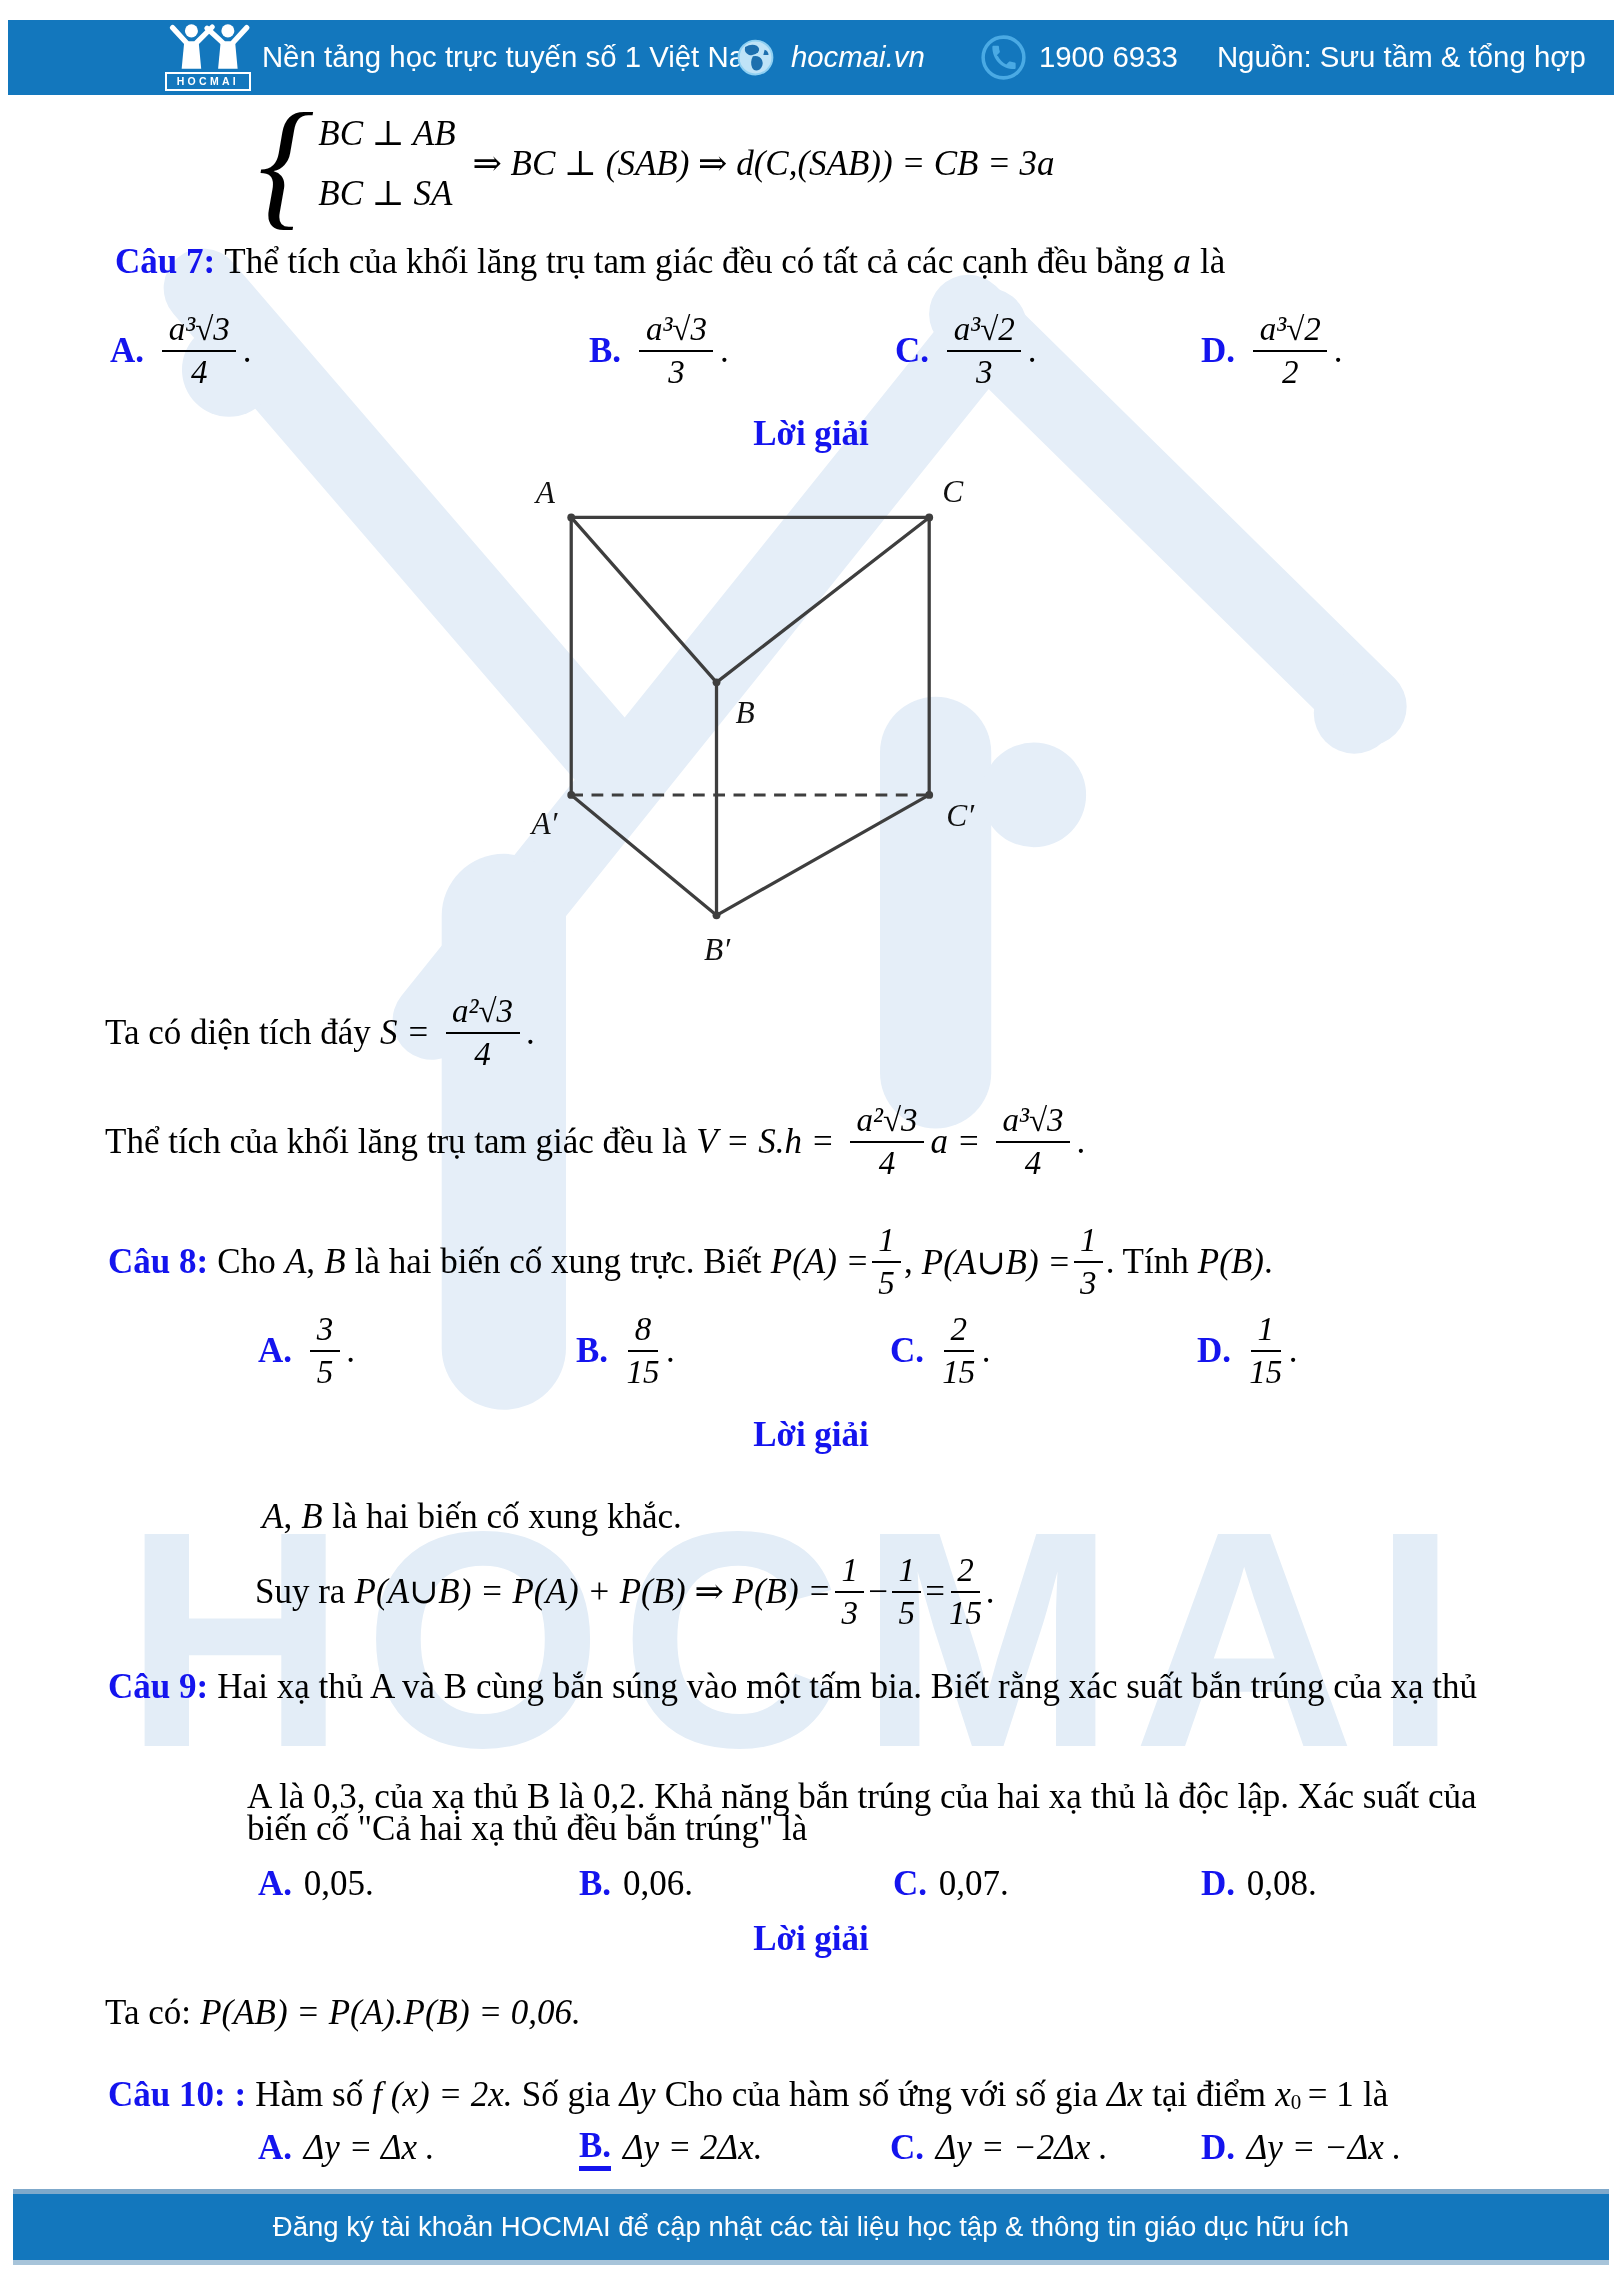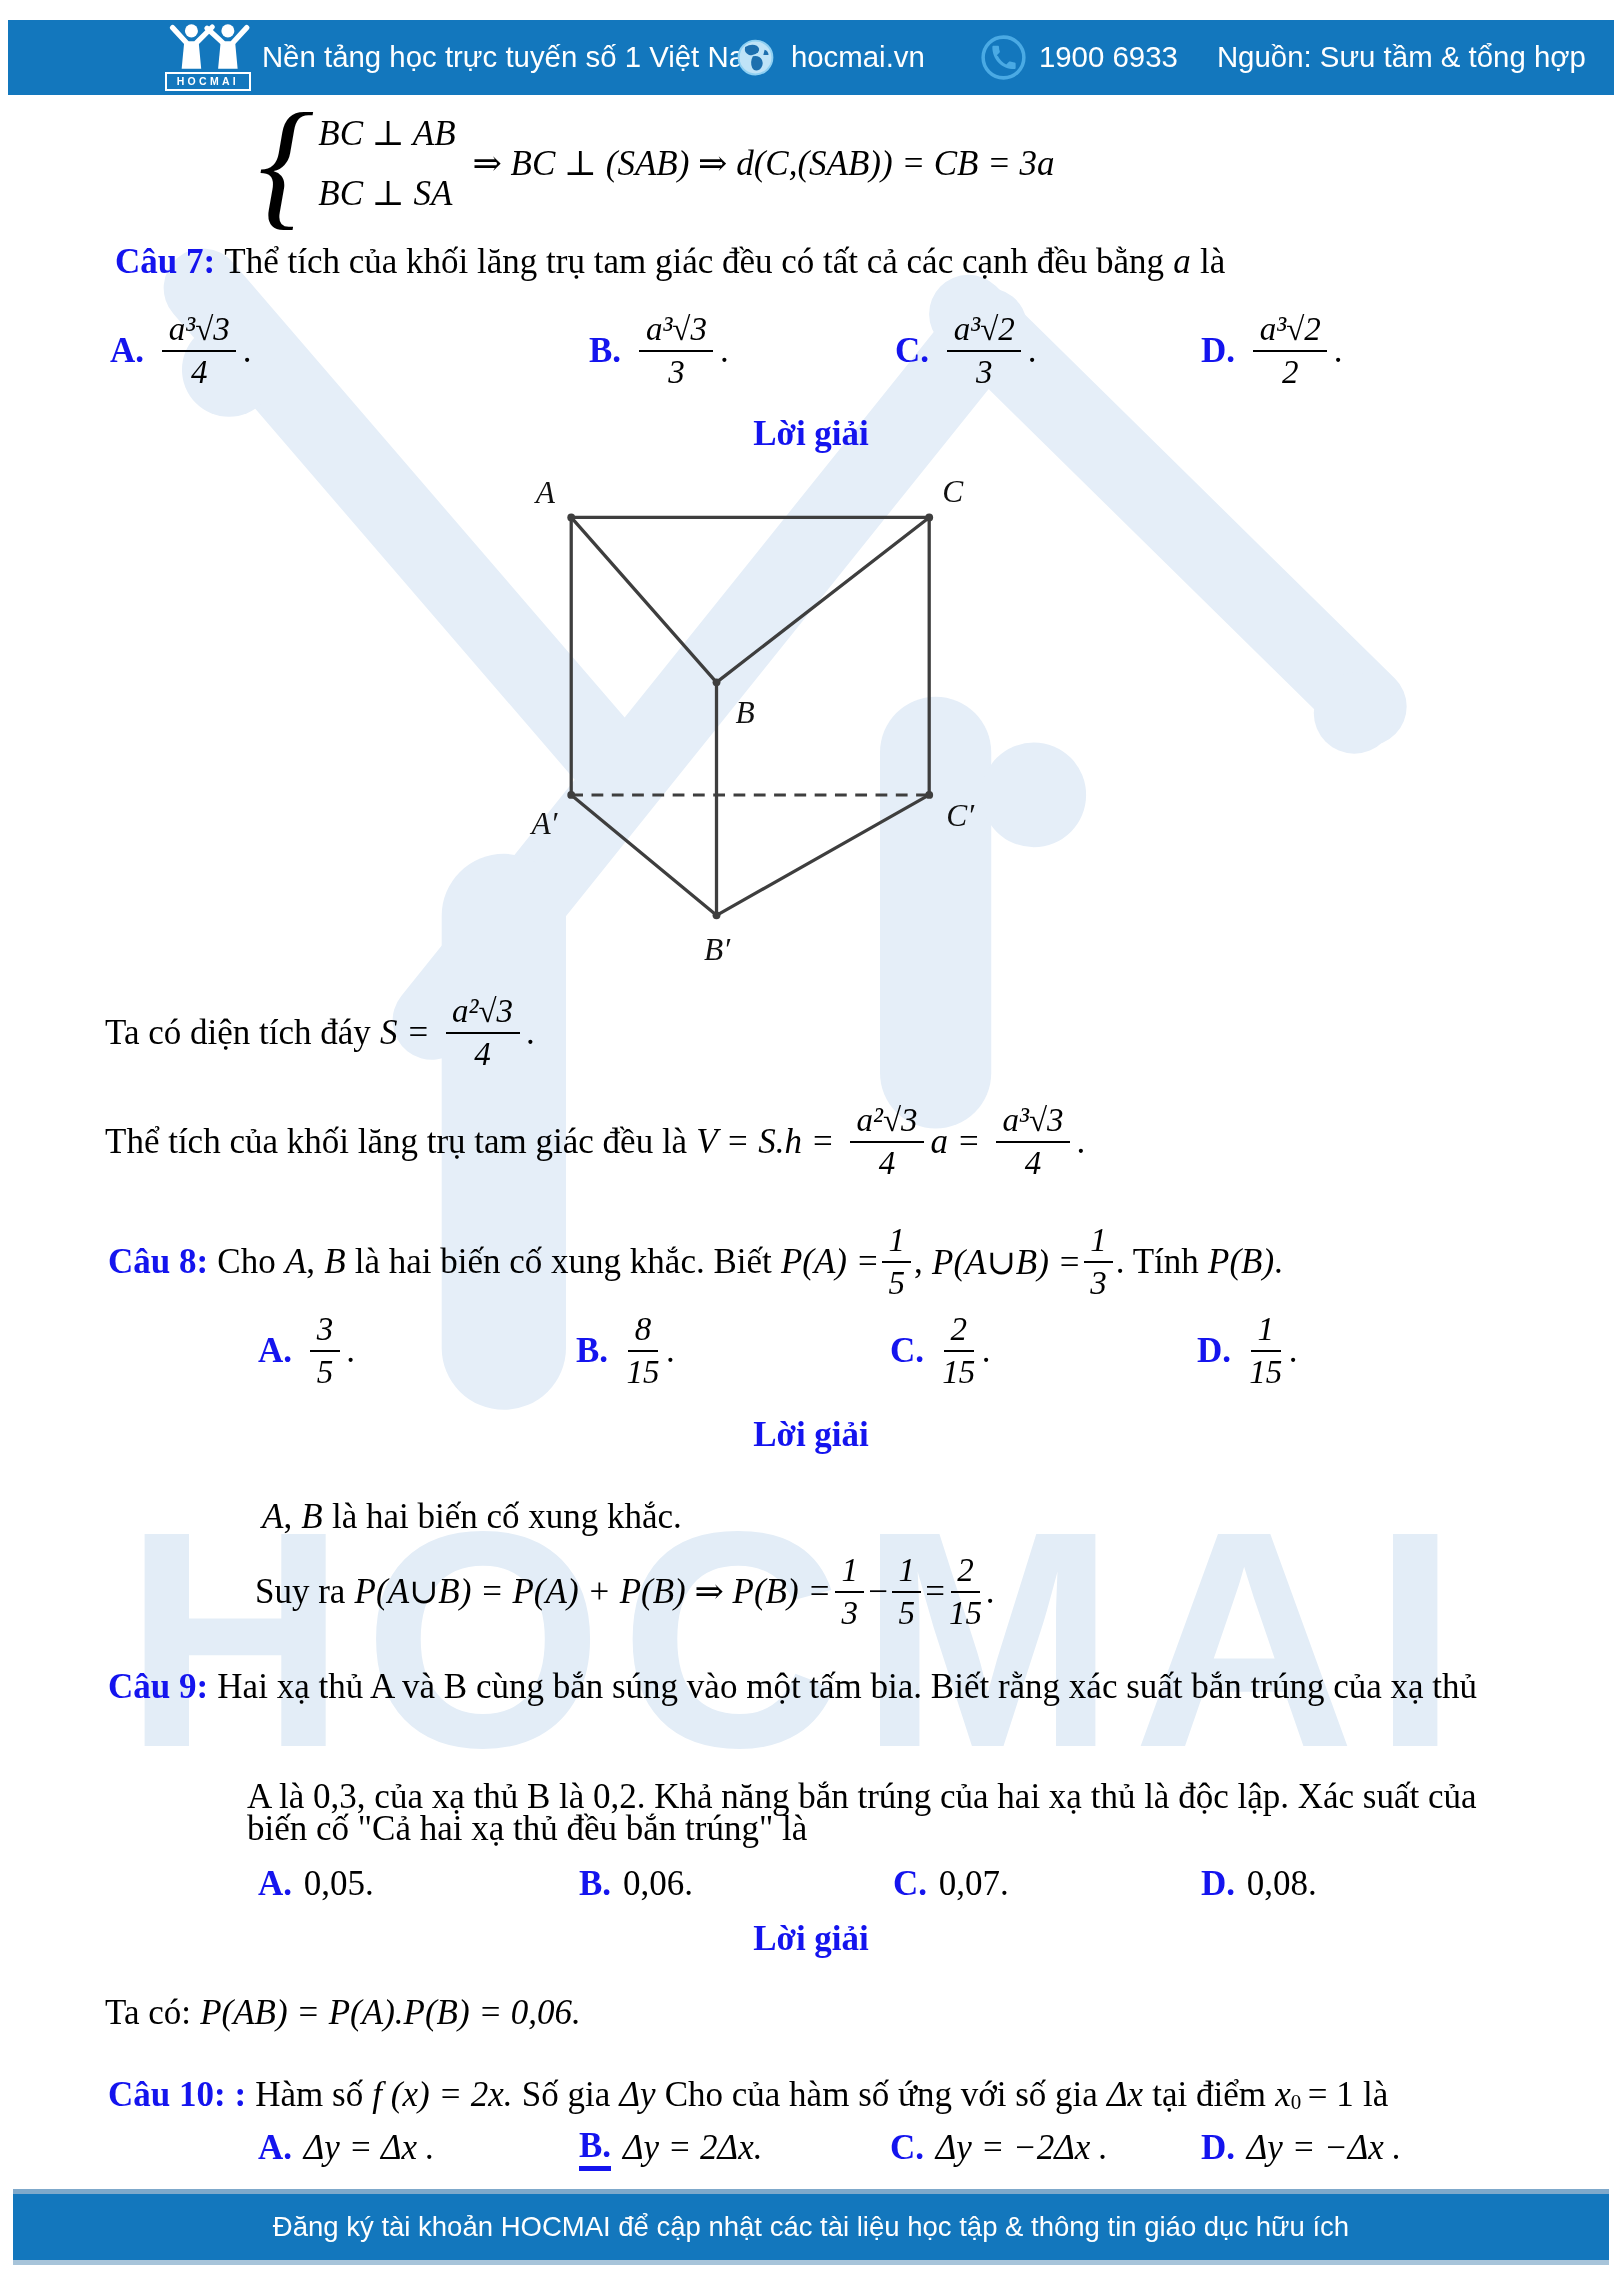--- a/index.html
+++ b/index.html
@@ -85,21 +85,21 @@
   </svg>
   <div class="brandbox">HOCMAI</div>
   <div class="t" style="left:254px;">Nền tảng học trực tuyến số 1 Việt Nam</div>
   <svg class="abs" style="left:728px;top:18.3px;" width="39" height="39" viewBox="0 0 60 60">
     <circle cx="30" cy="30" r="26" fill="#bfe3f7"></circle>
     <path d="M14 14 q10 -6 18 -2 q6 4 2 10 q-6 6 -14 4 q-8 -3 -6 -12 Z" fill="#1d6fae"></path>
     <path d="M26 28 q10 -2 14 6 q3 8 -3 14 q-8 5 -12 -2 q-4 -9 1 -18 Z" fill="#1d6fae"></path>
     <path d="M44 18 q6 2 6 8 l-8 0 Z" fill="#1d6fae"></path>
     <circle cx="30" cy="30" r="26" fill="none" stroke="#8fd0f2" stroke-width="3"></circle>
   </svg>
-  <div class="t" style="left:783px;">hocmai.vn</div>
+  <div class="t" style="left:783px;font-style:italic;">hocmai.vn</div>
   <svg class="abs" style="left:972px;top:14.4px;" width="47" height="47" viewBox="0 0 24 24">
     <circle cx="12" cy="12" r="10.4" fill="none" stroke="#4aaae4" stroke-width="1.8"></circle>
     <path fill="#4aaae4" d="M9.2 11.4c.9 1.8 2.4 3.3 4.2 4.2l1.4-1.4c.2-.2.4-.2.6-.1.7.2 1.4.4 2.2.4.3 0 .6.3.6.6v2.2c0 .3-.3.6-.6.6-6.5 0-11.3-4.8-11.3-11.3 0-.3.3-.6.6-.6h2.2c.3 0 .6.3.6.6 0 .8.1 1.5.4 2.2.1.2 0 .4-.1.6l-1.4 1.4z"></path>
   </svg>
   <div class="t" style="left:1031px;">1900 6933</div>
   <div class="t" style="left:1209px;">Nguồn: Sưu tầm &amp; tổng hợp</div>
 </div>
 
 <div class="mline it" style="left:258px;top:108px;height:111px;">
   <span class="brace">{</span>
@@ -205,21 +205,21 @@
     </span>
   <span>.</span>
 </div>
 
 <div class="mline" style="left:108px;top:1216px;height:92px;">
   <span class="blue seg">Câu 8:</span>
   <span class="seg">Cho</span>
   <span class="it">A</span>
   <span class="seg">,</span>
   <span class="it seg">B</span>
-  <span class="seg">là hai biến cố xung khắc. Biết</span>
+  <span class="seg">là hai biến cố xung trực. Biết</span>
   <span class="it">P(A) =</span>
   <span class="frac" style="margin:0 2.6px;">
       <span class="top">1</span>
       <span class="bot">5</span>
     </span>
   <span class="seg">,</span>
   <span class="it">P(A∪B) =</span>
   <span class="frac" style="margin:0 2.6px;">
       <span class="top">1</span>
       <span class="bot">3</span>

